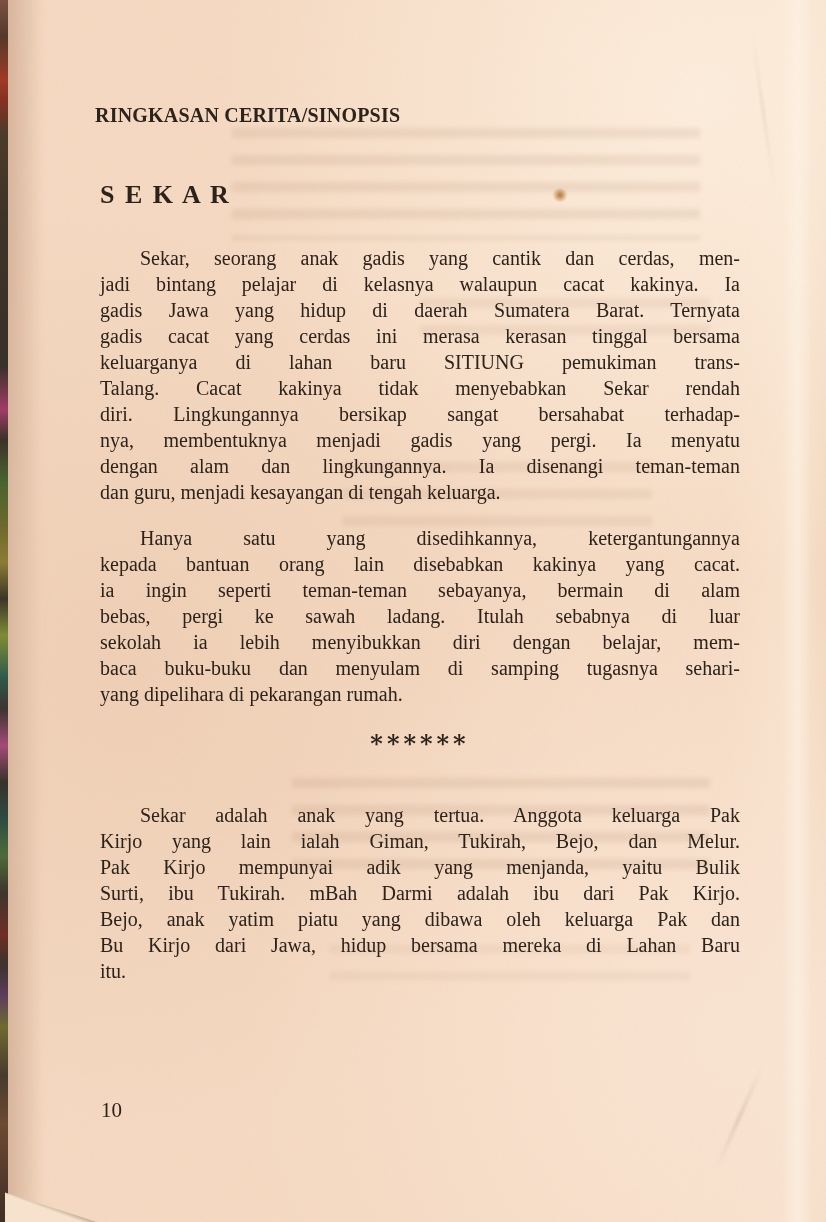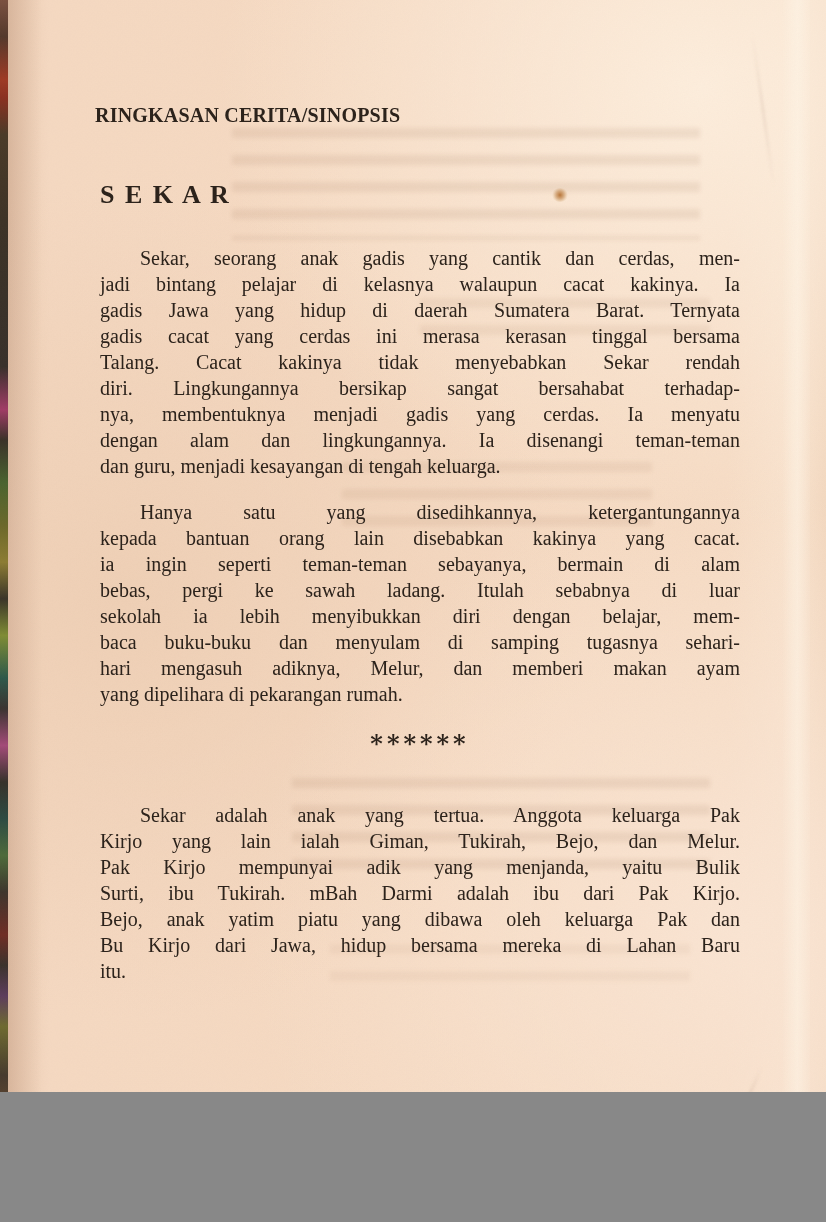--- a/index.html
+++ b/index.html
@@ -1,17 +1,17 @@
 <!DOCTYPE html>
 <html><head>
 <meta charset="utf-8">
 <style>
   html,body{margin:0;padding:0;background:#888;}
   .stage{
-    position:relative;width:826px;height:1092px;overflow:hidden;
+    position:relative;width:826px;height:1222px;overflow:hidden;
     font-family:"Liberation Serif","DejaVu Serif",serif;
     background:
       radial-gradient(130% 90% at 85% 8%, #fdeedd 0%, rgba(253,238,221,0) 45%),
       radial-gradient(120% 80% at 90% 85%, #fae5d3 0%, rgba(250,229,211,0) 50%),
       radial-gradient(100% 70% at 15% 55%, #efd0b6 0%, rgba(239,208,182,0) 55%),
       linear-gradient(to right, #e9c9ae 0%, #f5d9c2 6%, #f6dbc4 88%, #f9e3ce 96%, #f3d8c0 100%),
       #f5d9c2;
     color:#2a211a;
   }
   
@@ -114,34 +114,34 @@
   <h1 class="kicker">RINGKASAN CERITA/SINOPSIS</h1>
   <h2 class="title">S E K A R</h2>
   <div class="stain"></div>
 
   <div class="bodytext">
     <div class="para">
         <div class="line first">Sekar, seorang anak gadis yang cantik dan cerdas, men-</div>
         <div class="line">jadi bintang pelajar di kelasnya walaupun cacat kakinya. Ia</div>
         <div class="line">gadis Jawa yang hidup di daerah Sumatera Barat. Ternyata</div>
         <div class="line">gadis cacat yang cerdas ini merasa kerasan tinggal bersama</div>
+        <div class="line">keluarganya di lahan baru SITIUNG pemukiman trans-</div>
         <div class="line">Talang. Cacat kakinya tidak menyebabkan Sekar rendah</div>
         <div class="line">diri. Lingkungannya bersikap sangat bersahabat terhadap-</div>
-        <div class="line">nya, membentuknya menjadi gadis yang cerdas. Ia menyatu</div>
+        <div class="line">nya, membentuknya menjadi gadis yang pergi. Ia menyatu</div>
         <div class="line">dengan alam dan lingkungannya. Ia disenangi teman-teman</div>
         <div class="line last">dan guru, menjadi kesayangan di tengah keluarga.</div>
       </div>
     <div class="para">
         <div class="line first">Hanya satu yang disedihkannya, ketergantungannya</div>
         <div class="line">kepada bantuan orang lain disebabkan kakinya yang cacat.</div>
         <div class="line">ia ingin seperti teman-teman sebayanya, bermain di alam</div>
         <div class="line">bebas, pergi ke sawah ladang. Itulah sebabnya di luar</div>
         <div class="line">sekolah ia lebih menyibukkan diri dengan belajar, mem-</div>
         <div class="line">baca buku-buku dan menyulam di samping tugasnya sehari-</div>
-        <div class="line">hari mengasuh adiknya, Melur, dan memberi makan ayam</div>
         <div class="line last">yang dipelihara di pekarangan rumah.</div>
       </div>
     <div class="separator">******</div>
     <div class="para">
         <div class="line first">Sekar adalah anak yang tertua. Anggota keluarga Pak</div>
         <div class="line">Kirjo yang lain ialah Giman, Tukirah, Bejo, dan Melur.</div>
         <div class="line">Pak Kirjo mempunyai adik yang menjanda, yaitu Bulik</div>
         <div class="line">Surti, ibu Tukirah. mBah Darmi adalah ibu dari Pak Kirjo.</div>
         <div class="line">Bejo, anak yatim piatu yang dibawa oleh keluarga Pak dan</div>
         <div class="line">Bu Kirjo dari Jawa, hidup bersama mereka di Lahan Baru</div>

